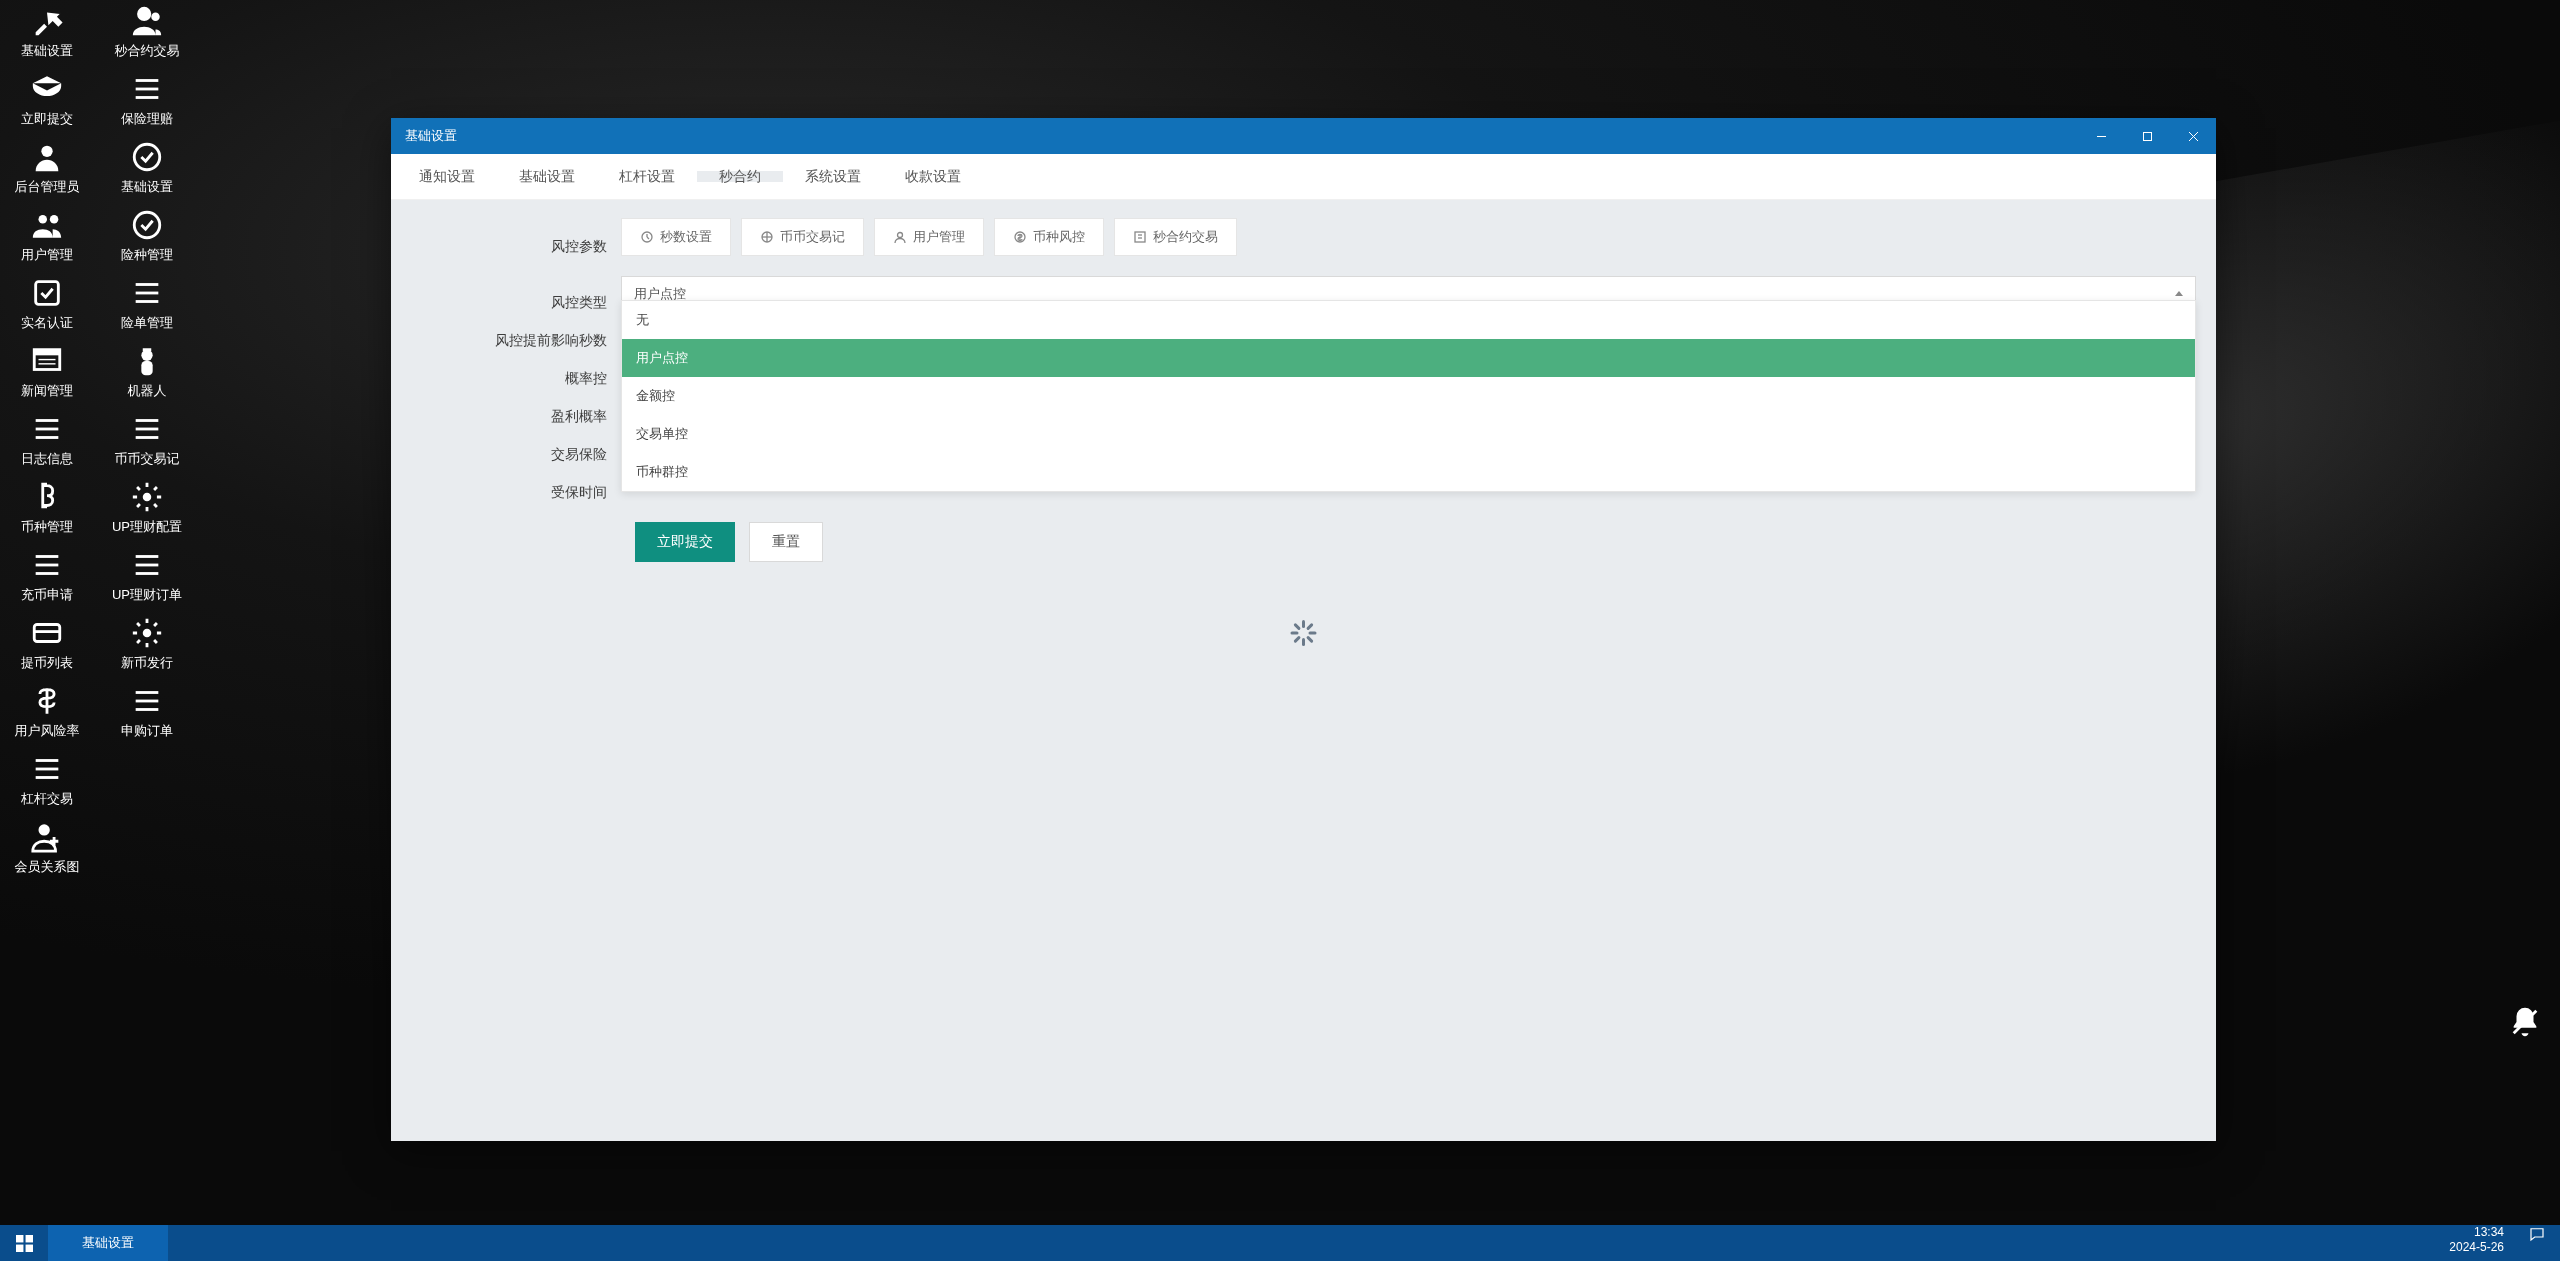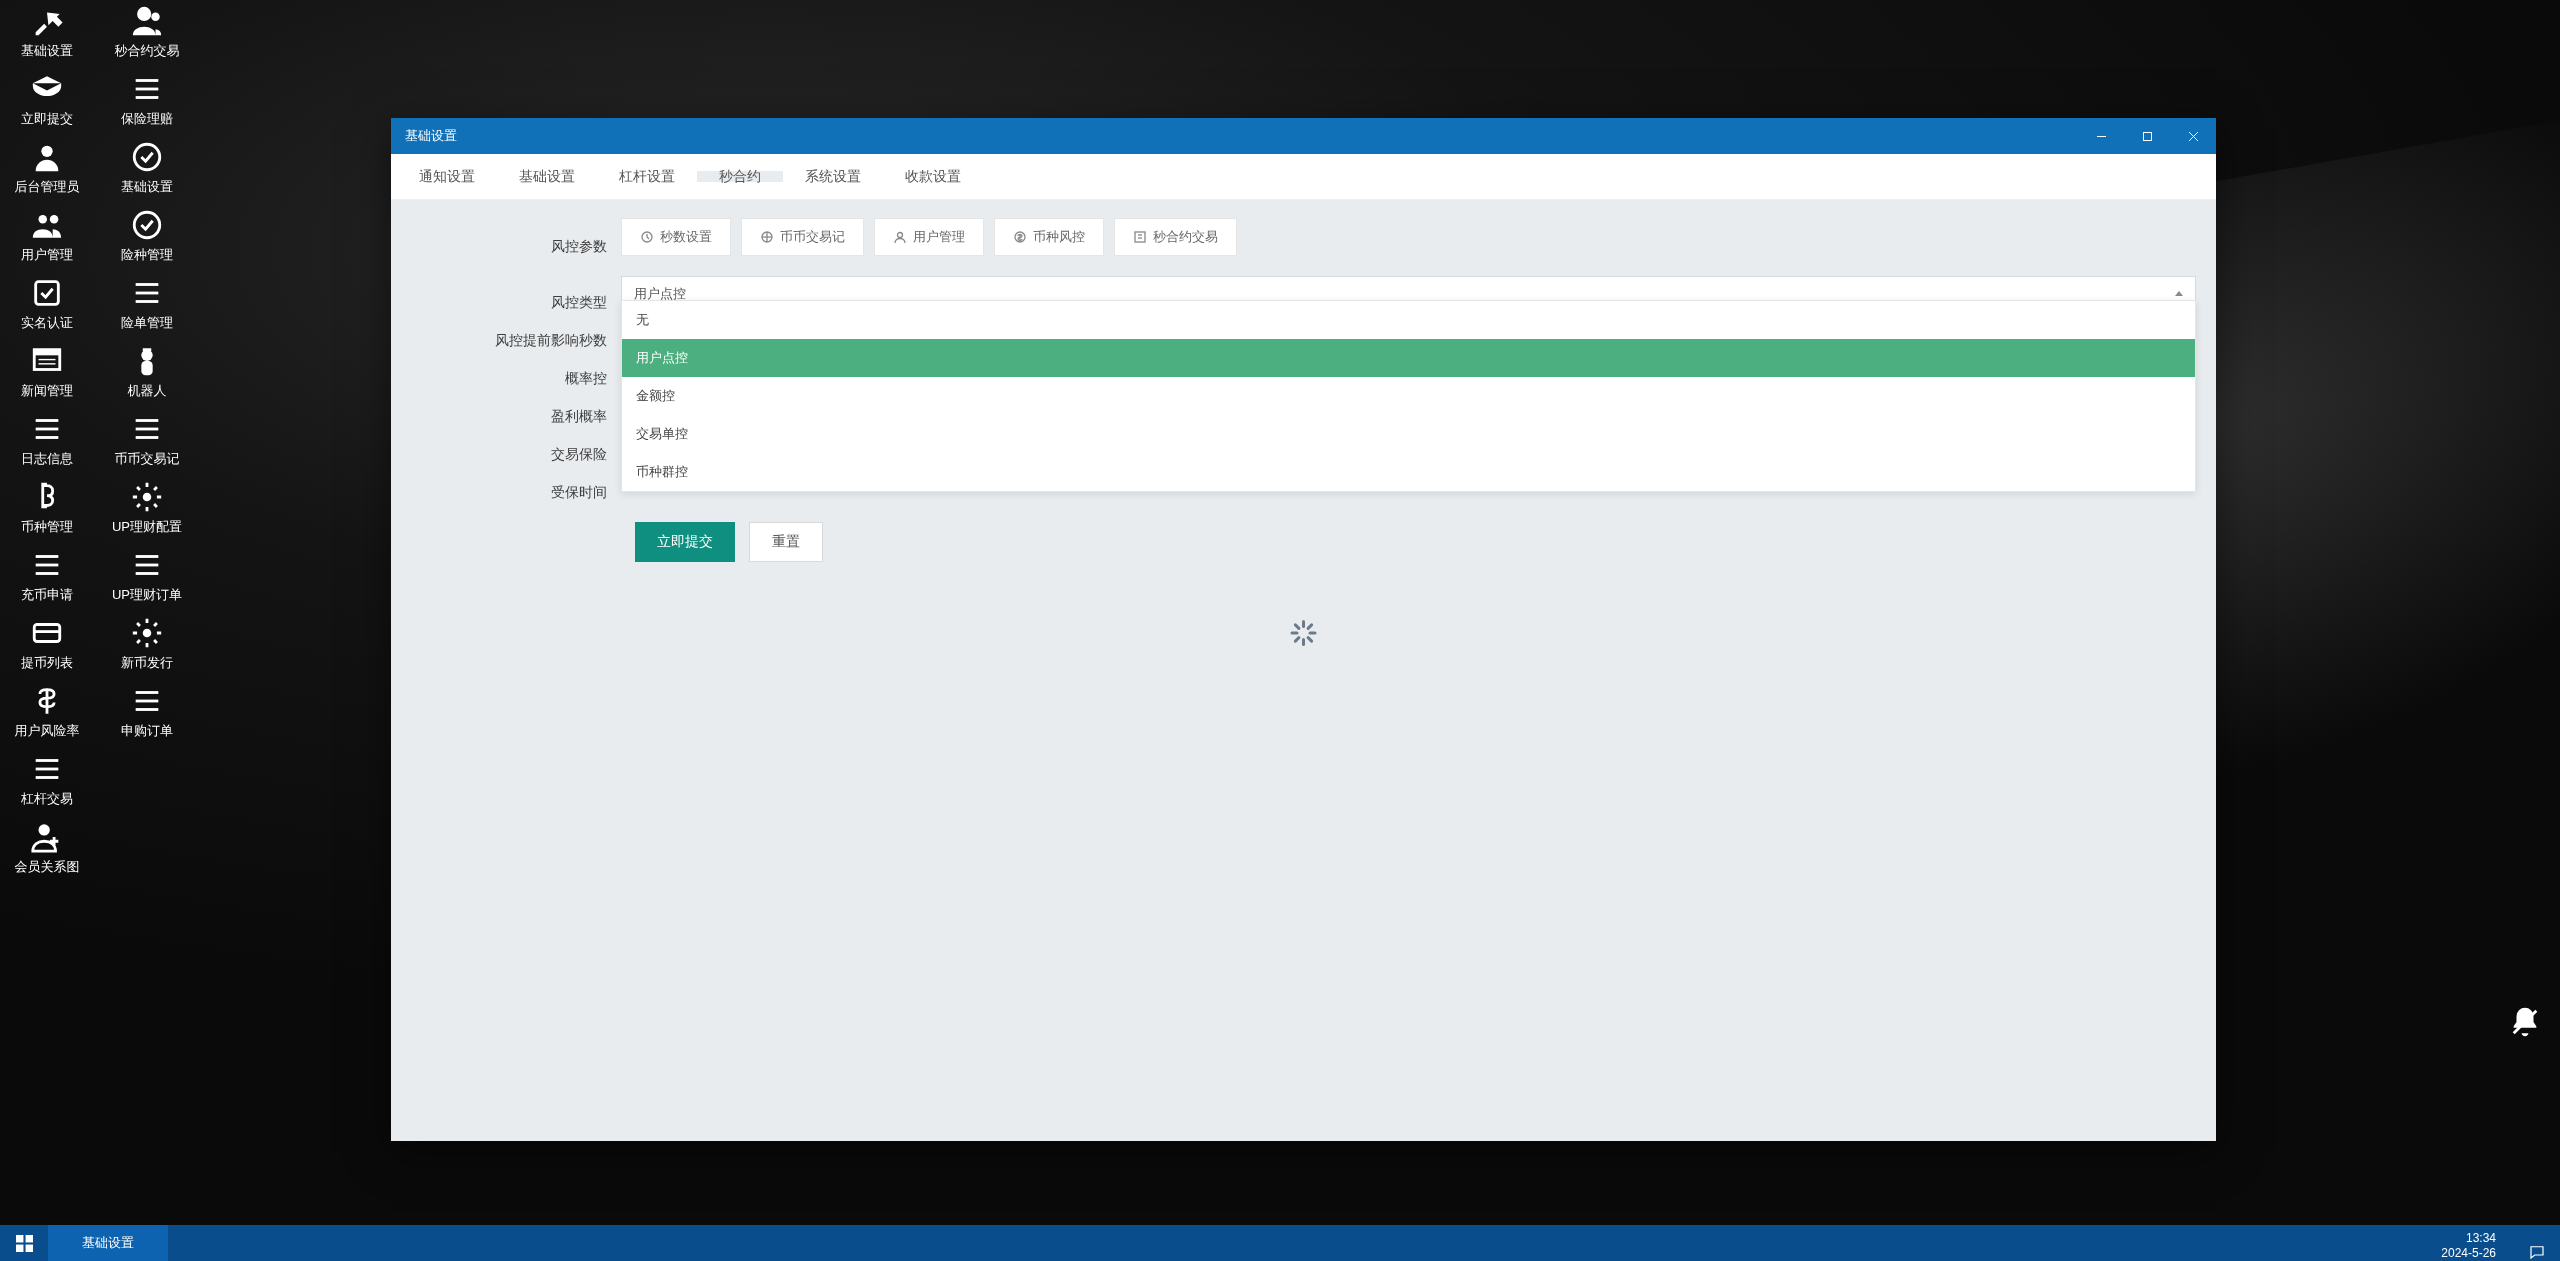--- a/index.html
+++ b/index.html
@@ -86,21 +86,21 @@
   .spinner div:nth-child(7){transform:rotate(270deg);animation-delay:-0.125s}
   .spinner div:nth-child(8){transform:rotate(315deg);animation-delay:0s}
   
   .taskbar {
     position:absolute; left:0; right:0; bottom:0; height:36px; background:#0a4d8c;
     display:flex; align-items:stretch; color:#fff;
   }
   .start-btn { width:48px; display:flex; align-items:center; justify-content:center; cursor:pointer;}
   .start-btn svg{width:17px;height:17px;fill:#fff;}
   .task-item { padding:0 34px; background:#0d63b0; display:flex; align-items:center; font-size:13px; cursor:pointer;}
-  .tray { margin-left:auto; display:flex; align-items:flex-end; gap:32px; padding:0 14px; font-size:12px;}
+  .tray { margin-left:auto; display:flex; align-items:flex-start; gap:24px; padding:0 14px; font-size:12px;}
   .tray .clock { text-align:right; line-height:1.25;}
   .tray svg { width:18px; height:18px; fill:#fff;}
   
   .bell-overlay { position:absolute; right:18px; top:1005px; width:34px; height:34px; cursor:pointer;}
   .bell-overlay svg{width:34px;height:34px;fill:#fff;}
 </style>
 </head>
 <body>
 
 <div class="desktop">

